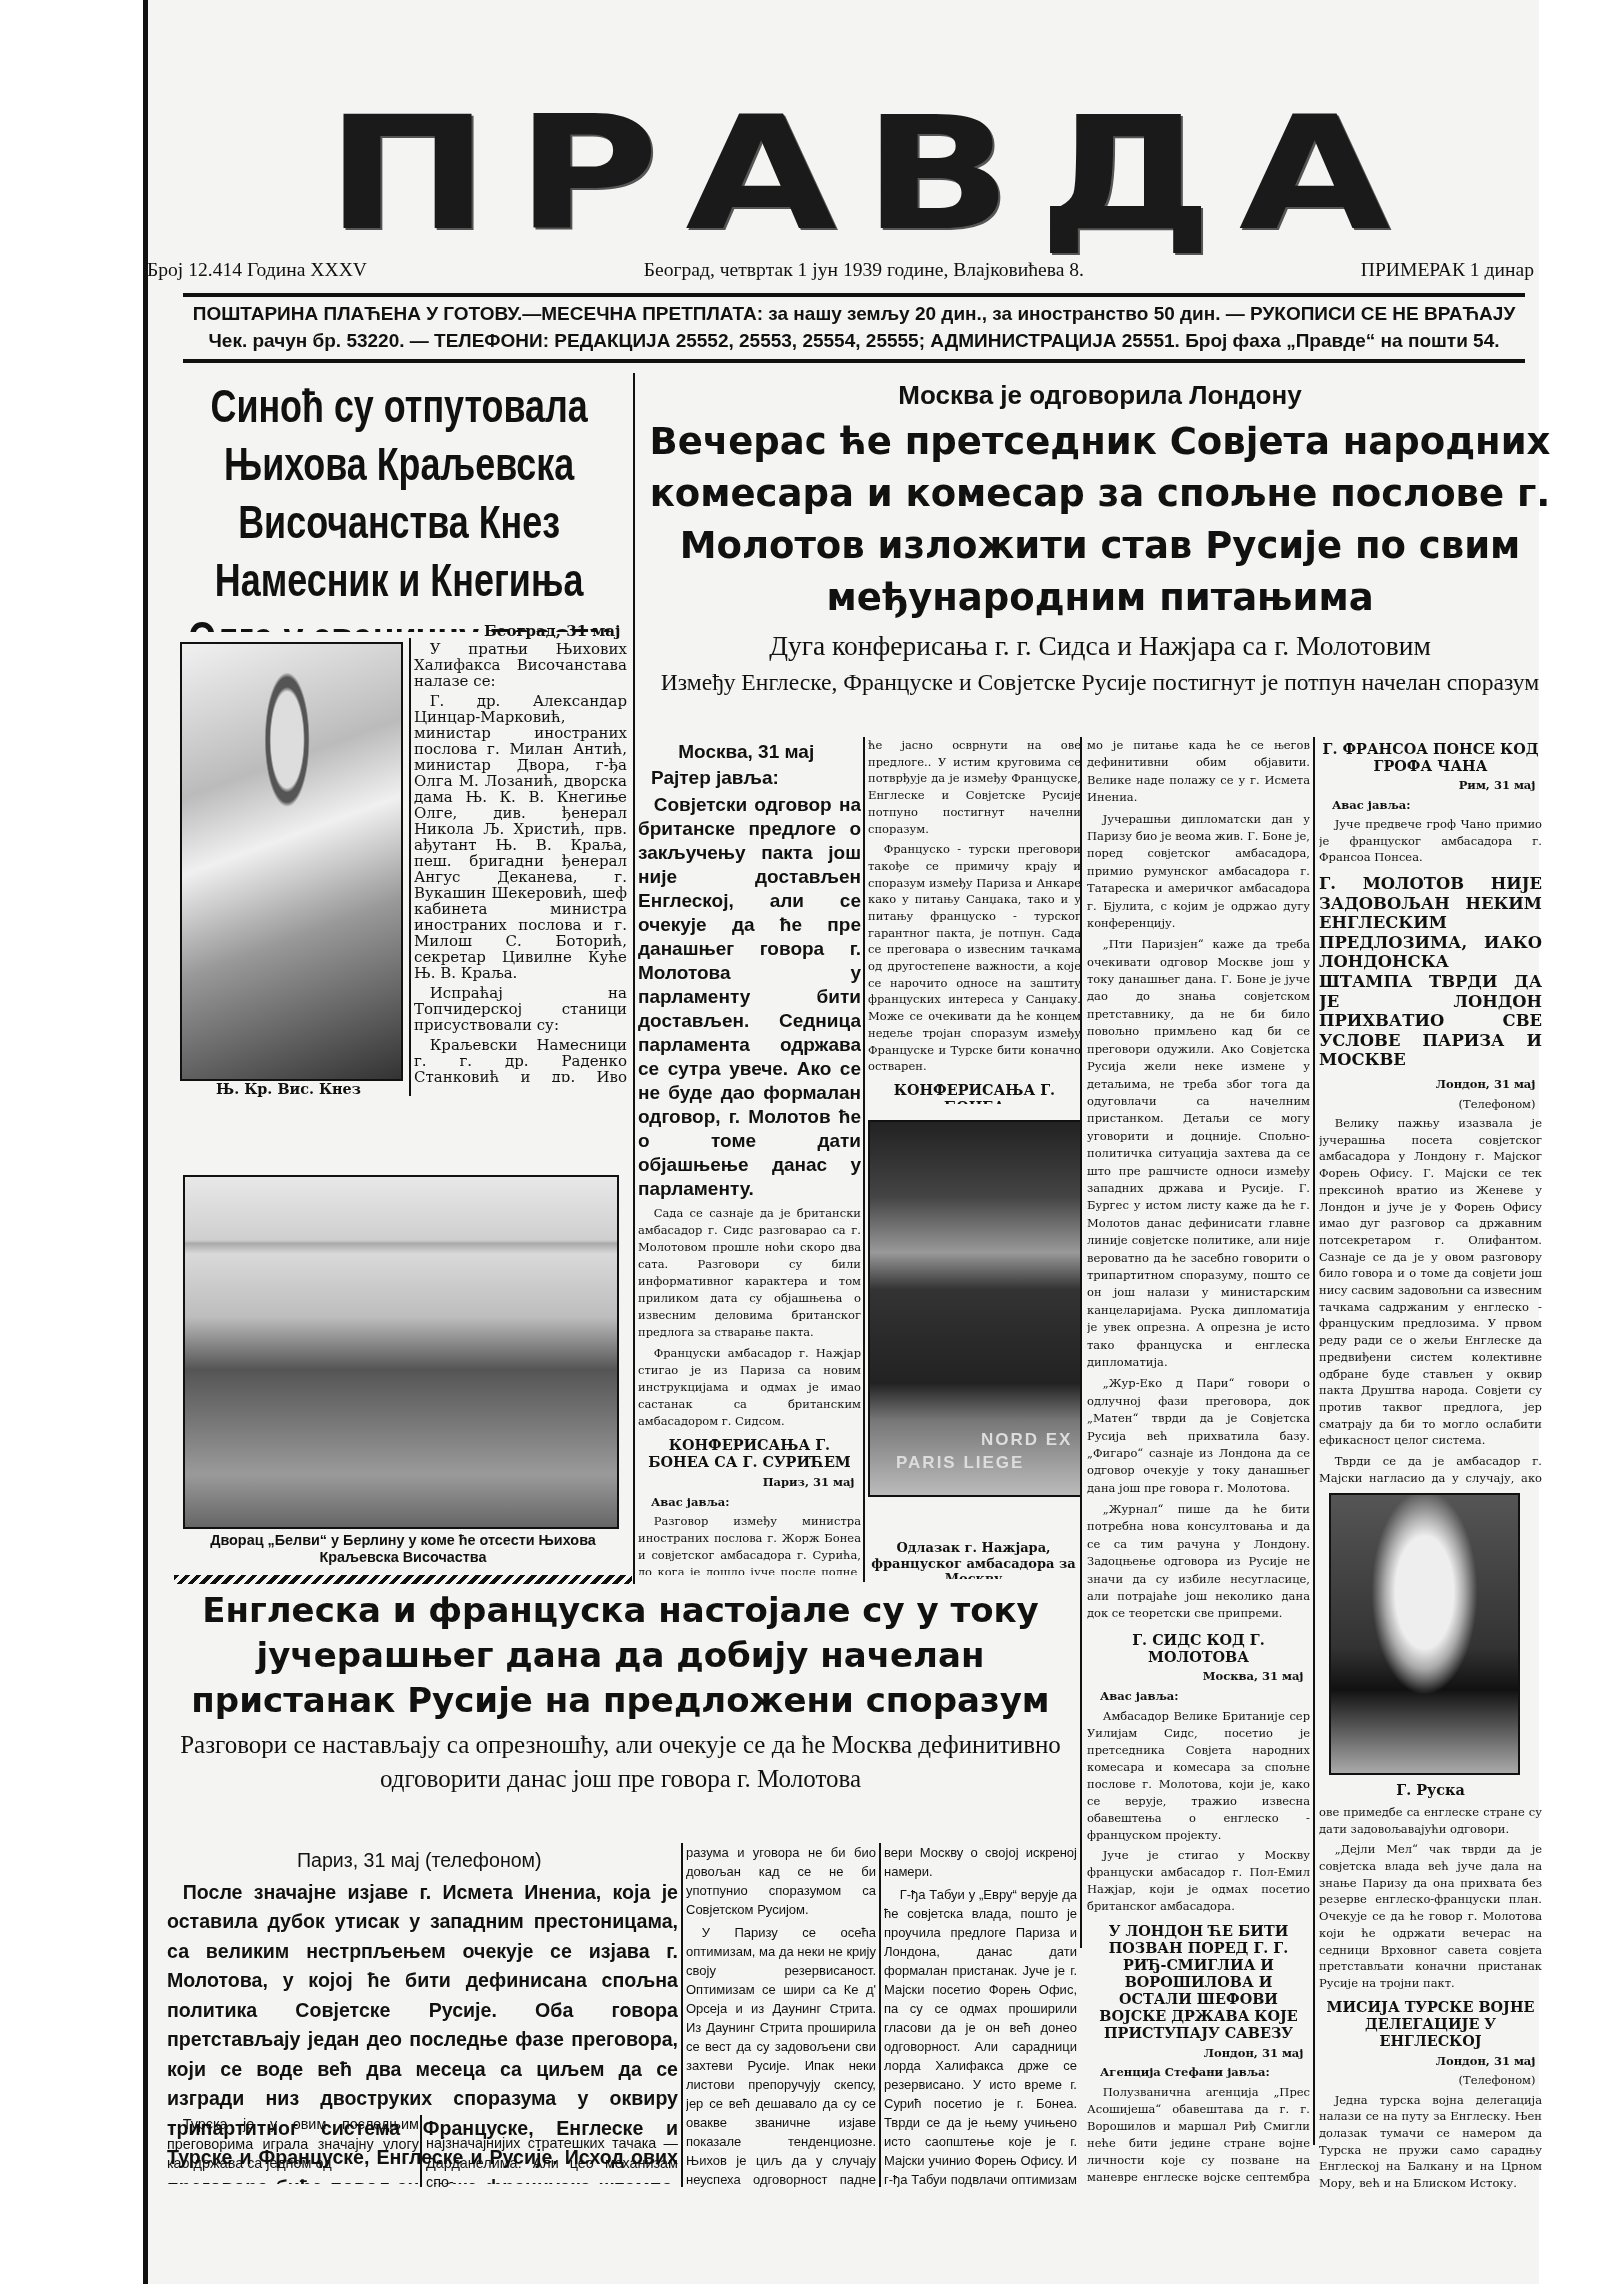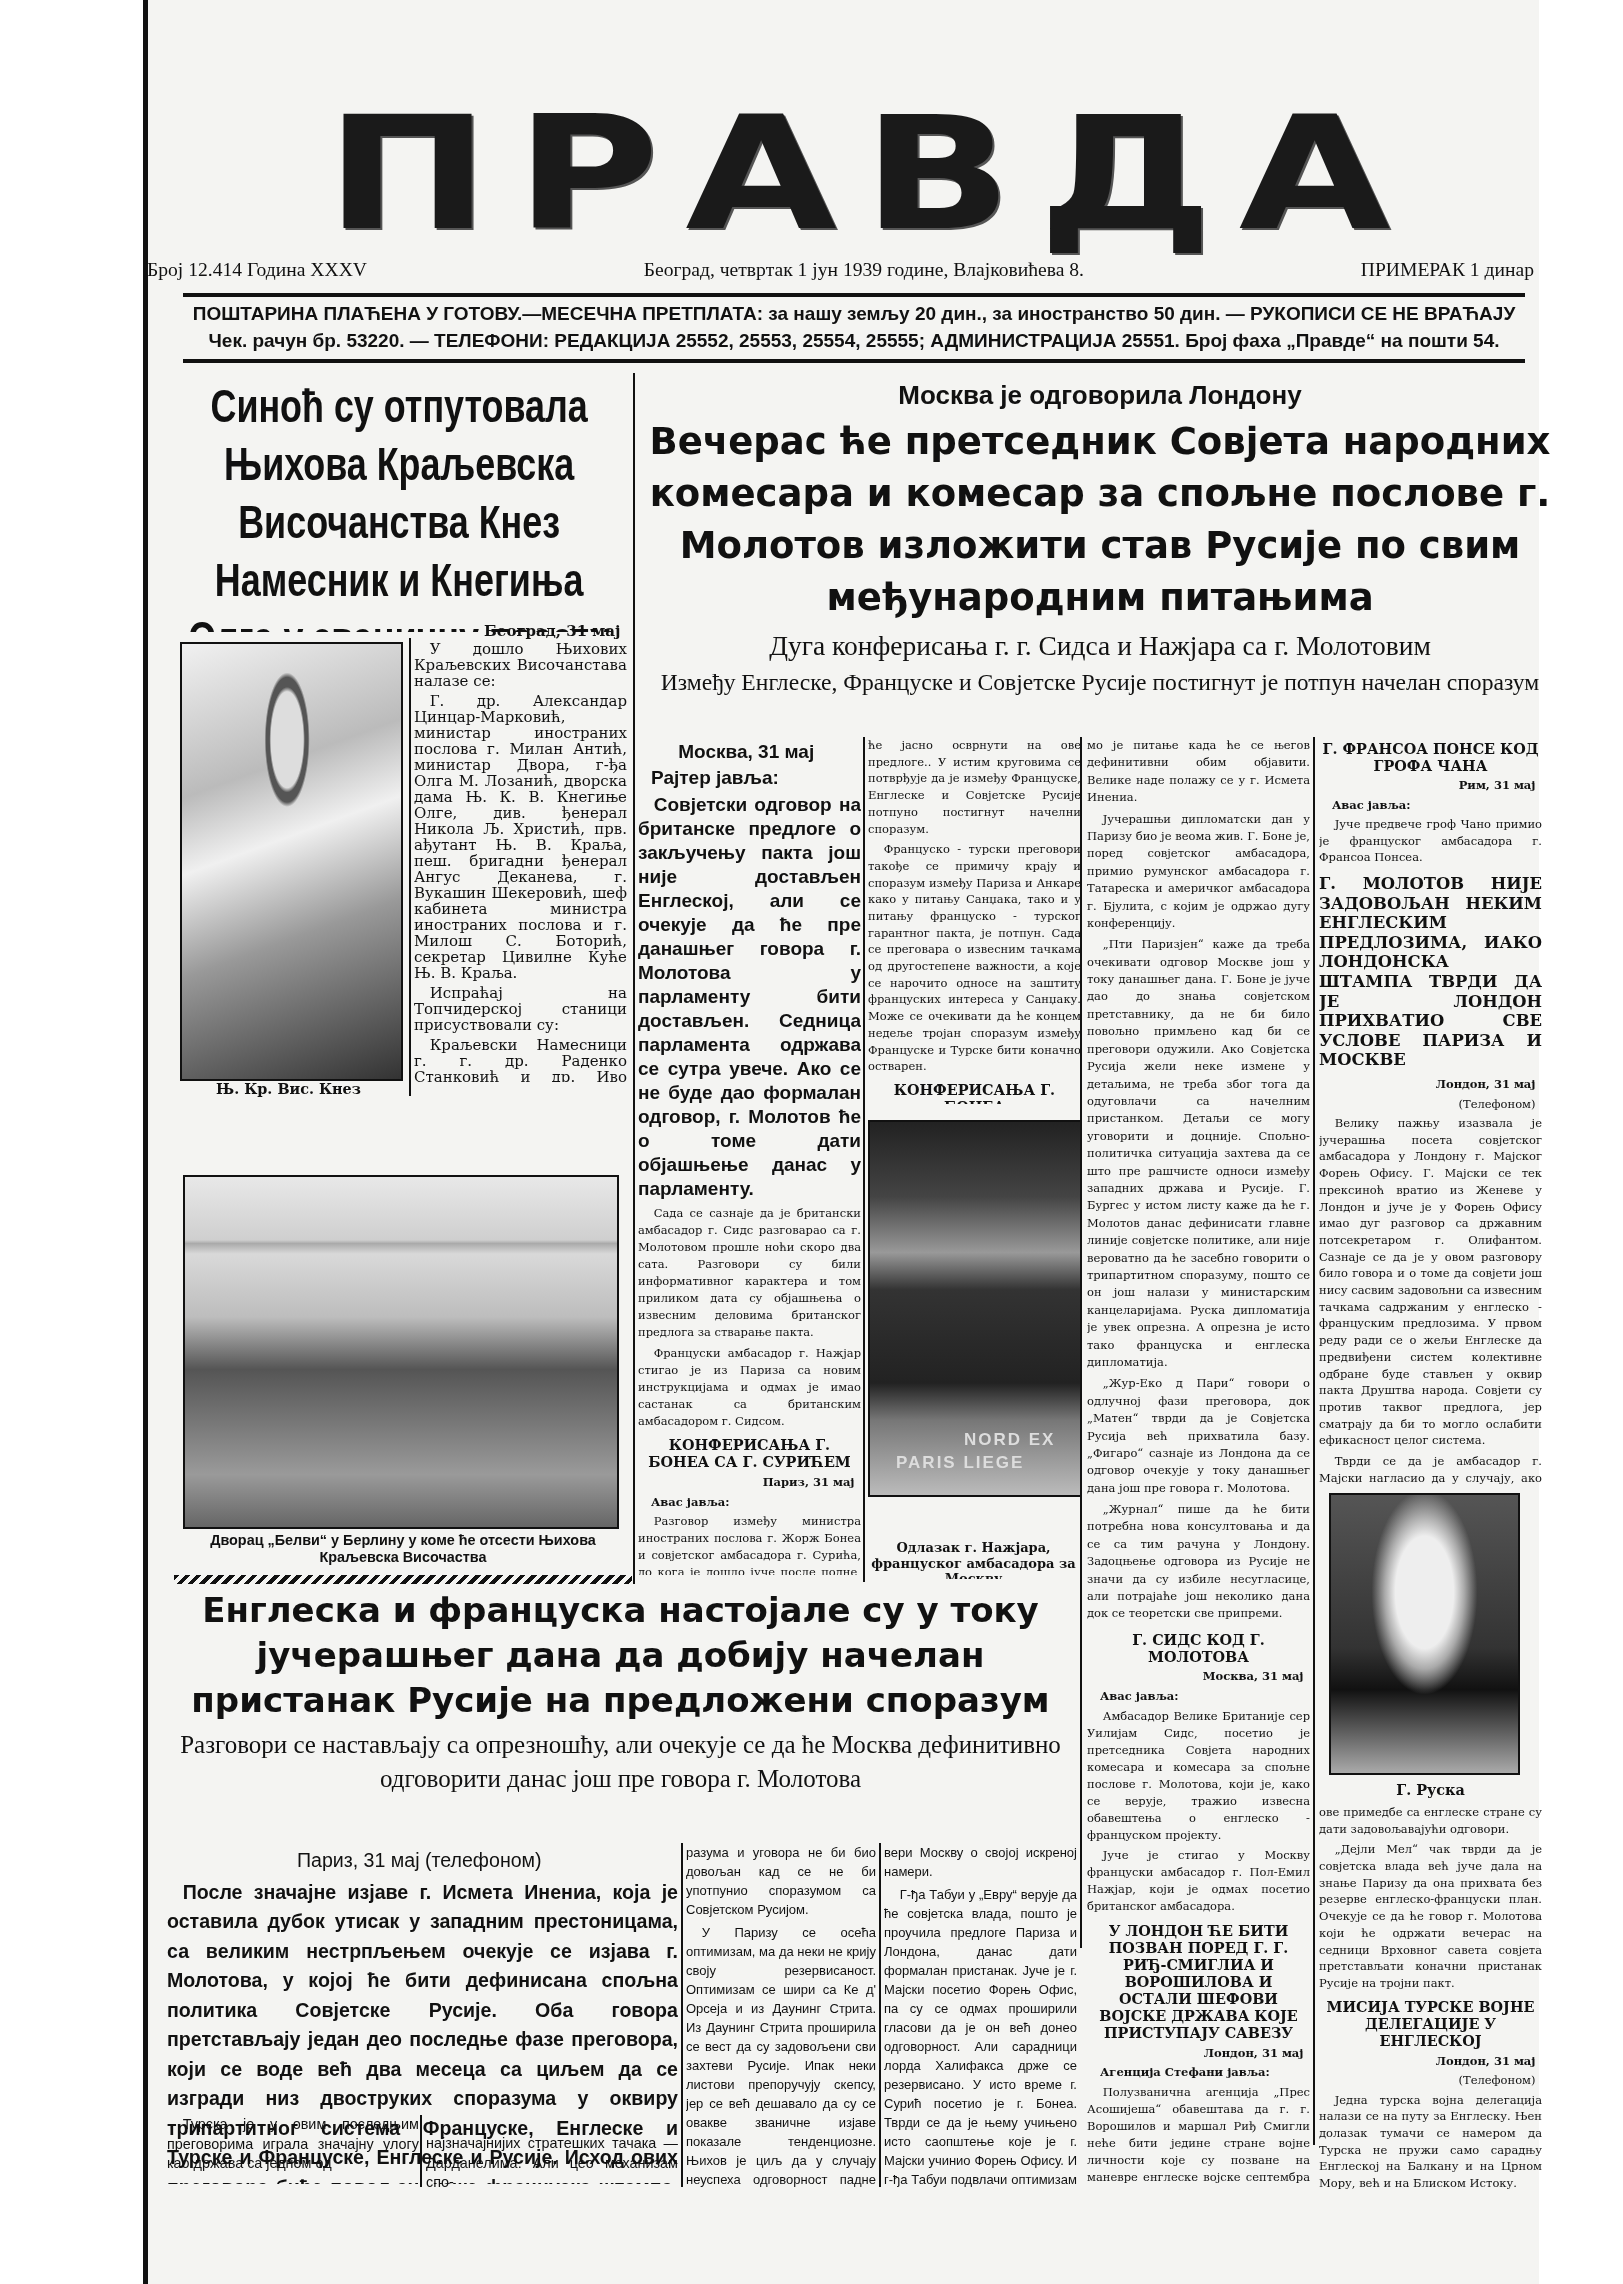--- a/index.html
+++ b/index.html
@@ -77,21 +77,21 @@
 <div class="vrule" style="left:633px; top:373px; height:1211px;"></div>
 
 <div class="photo prince" style="left:180px; top:642px; width:219px; height:435px;"></div>
 <div class="col" style="left:174px; top:1080px; width:229px; height:19.6px;">
   <div class="caption">Њ. Кр. Вис. Кнез Намесник</div>
 </div>
 
 <div class="vrule" style="left:409px; top:638px; height:458px;"></div>
 <div class="col body-text" style="left:414px; top:620px; width:213px; height:462px; font-size:15px; line-height:16px;">
   <div class="dl">Београд, 31 мај</div>
-  <p>У дошло Њихових Краљевских Височанстава налазе се:</p>
+  <p>У пратњи Њихових Халифакса Височанстава налазе се:</p>
   <p>Г. др. Александар Цинцар-Марковић, министар иностраних послова г. Милан Антић, министар Двора, г-ђа Олга М. Лозанић, дворска дама Њ. К. В. Кнегиње Олге, див. ђенерал Никола Љ. Христић, прв. ађутант Њ. В. Краља, пеш. бригадни ђенерал Ангус Деканева, г. Вукашин Шекеровић, шеф кабинета министра иностраних послова и г. Милош С. Боторић, секретар Цивилне Куће Њ. В. Краља.</p>
   <p>Испраћај на Топчидерској станици присуствовали су:</p>
   <p>Краљевски Намесници г. г. др. Раденко Станковић и др. Иво Перовић, Претседник Краљевске владе г. Драгиша Цветковић, Министар саобраћаја г. др. Мехмед Спахо, особље овдашњег Немачког посланства, дворске даме и Цивилна и Војна Кућа Њ. В. Краља.</p>
 </div>
 
 <div class="photo palace" style="left:183px; top:1175px; width:432px; height:350px;"></div>
 <div class="col" style="left:177px; top:1532px; width:452px; height:39px;">
   <div class="caption-cond">Дворац „Белви“ у Берлину у коме ће отсести Њихова Краљевска Височаства</div>
 </div>
 <div class="wavy" style="left:174px; top:1575px; width:458px;"></div>
@@ -120,21 +120,21 @@
 </div>
 <div class="vrule" style="left:863px; top:737px; height:845px;"></div>
 
 <div class="col body-text" style="left:868px; top:737px; width:213px; height:367px; font-size:11.5px; line-height:16.7px;">
   <p style="text-indent:0;">ће јасно осврнути на ове предлоге.. У истим круговима се потврђује да је између Француске, Енглеске и Совјетске Русије потпуно постигнут начелни споразум.</p>
   <p>Француско - турски преговори такође се примичу крају и споразум између Париза и Анкаре како у питању Санџака, тако и у питању француско - турског гарантног пакта, је потпун. Сада се преговара о извесним тачкама од другостепене важности, а које се нарочито односе на заштиту француских интереса у Санџаку. Може се очекивати да ће концем недеље тројан споразум између Француске и Турске бити коначно остварен.</p>
   <div class="subhead">КОНФЕРИСАЊА Г. БОНЕА</div>
 
 </div>
 <div class="photo naggiar" style="left:868px; top:1120px; width:210px; height:373px;">
-  <div class="photo-sign" style="left:94px; top:308px;">NORD EX</div>
+  <div class="photo-sign" style="left:111px; top:308px;">NORD EX</div>
   <div class="photo-sign" style="left:26px; top:331px;">PARIS  LIEGE</div>
 </div>
 <div class="col caption" style="left:864px; top:1540px; width:219px; height:39px; font-size:13px; line-height:15.7px;">Одлазак г. Нажјара, француског амбасадора за Москву</div>
 <div class="vrule" style="left:1080px; top:737px; height:1211px;"></div>
 
 <div class="col body-text" style="left:1087px; top:737px; width:223px; height:891px; font-size:11.5px; line-height:17.4px;">
   <p style="text-indent:0;">мо је питање када ће се његов дефинитивни обим објавити. Велике наде полажу се у г. Исмета Инениа.</p>
   <p>Јучерашњи дипломатски дан у Паризу био је веома жив. Г. Боне је, поред совјетског амбасадора, примио румунског амбасадора г. Татареска и америчког амбасадора г. Бјулита, с којим је одржао дугу конференцију.</p>
   <p>„Пти Паризјен“ каже да треба очекивати одговор Москве још у току данашњег дана. Г. Боне је јуче дао до знања совјетском претставнику, да не би било повољно примљено кад би се преговори одужили. Ако Совјетска Русија жели неке измене у детаљима, не треба због тога да одуговлачи са начелним пристанком. Детаљи се могу уговорити и доцније. Спољно-политичка ситуација захтева да се што пре рашчисте односи између западних држава и Русије. Г. Бургес у истом листу каже да ће г. Молотов данас дефинисати главне линије совјетске политике, али није вероватно да ће засебно говорити о трипартитном споразуму, пошто се он још налази у министарским канцеларијама. Руска дипломатија је увек опрезна. А опрезна је исто тако француска и енглеска дипломатија.</p>
   <p>„Жур-Еко д Пари“ говори о одлучној фази преговора, док „Матен“ тврди да је Совјетска Русија већ прихватила базу. „Фигаро“ сазнаје из Лондона да се одговор очекује у току данашњег дана још пре говора г. Молотова.</p>

